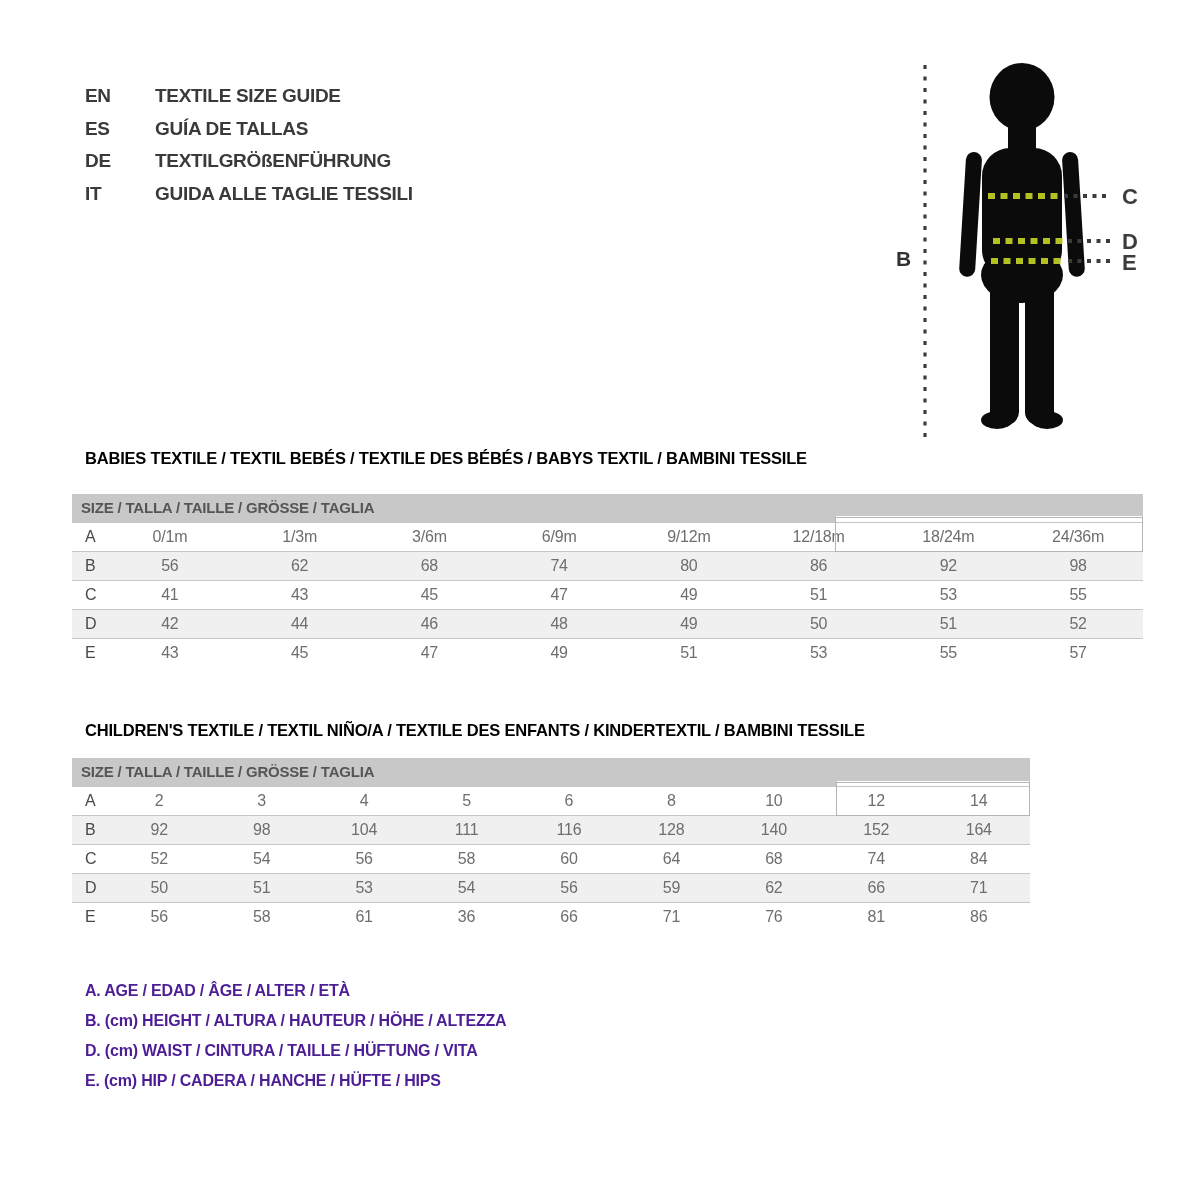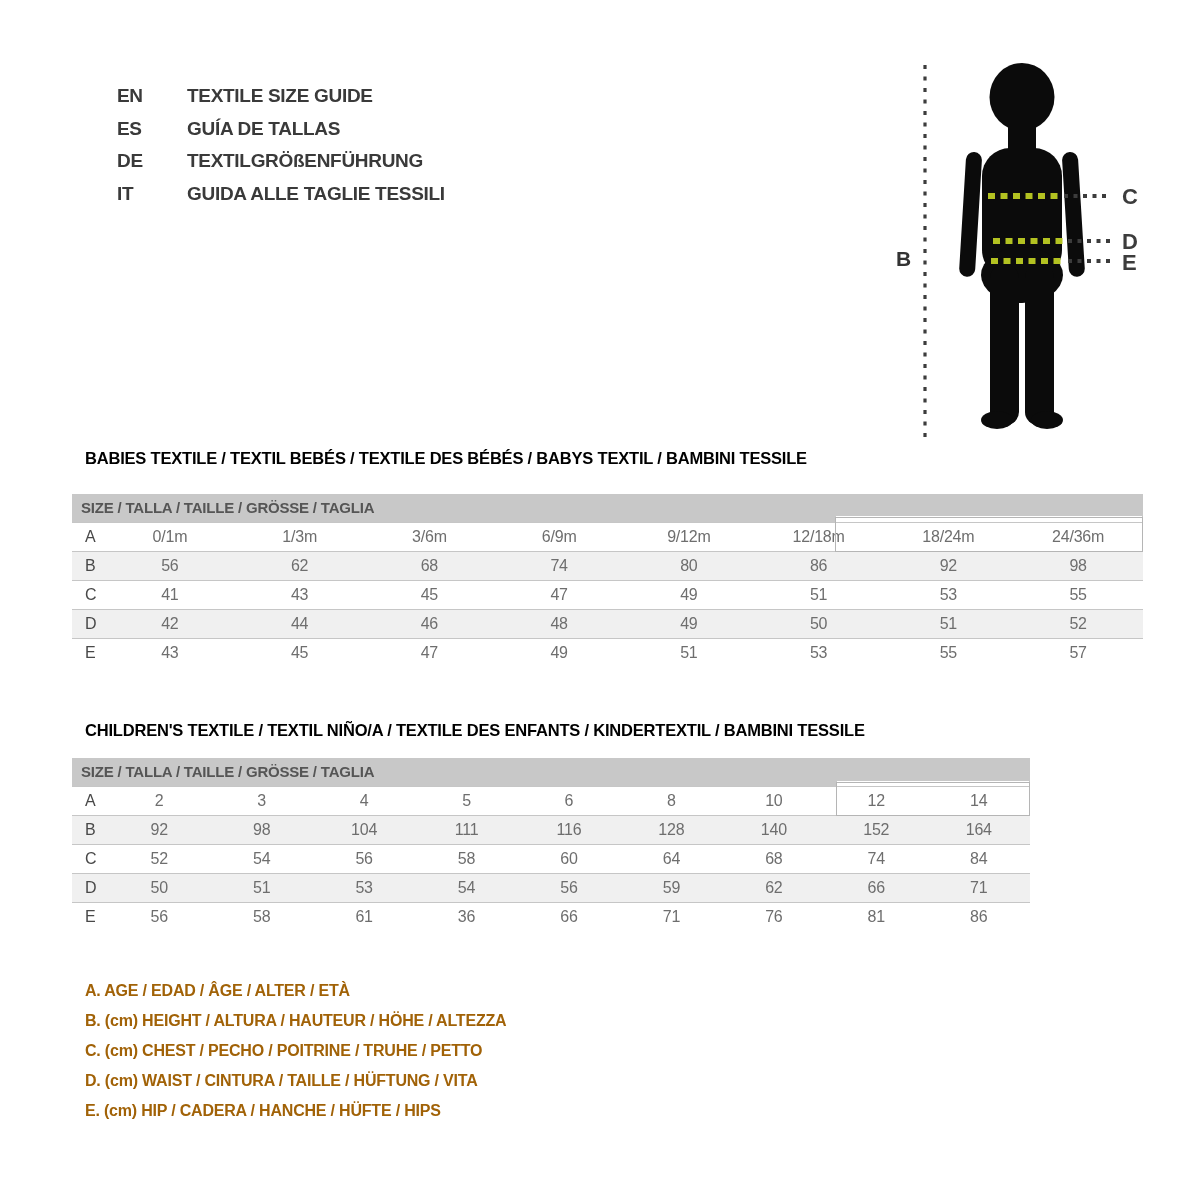--- a/index.html
+++ b/index.html
@@ -5,21 +5,21 @@
   * { margin:0; padding:0; box-sizing:border-box; }
   html,body { background:#ffffff; }
   .page {
     position:relative; width:1200px; height:1200px; background:#ffffff;
     font-family:"Liberation Sans", sans-serif; overflow:hidden;
   }
   .abs { position:absolute; }
 
   
   .lang-block { left:85px; top:80px; }
-  .lang-row { display:flex; align-items:center; height:32.6px;margin-left:32px; }
+  .lang-row { display:flex; align-items:center; height:32.6px; }
   .lang-code { width:70px; font-size:19px; font-weight:bold; color:#3a3a3a; letter-spacing:-0.3px; }
   .lang-label { font-size:19px; font-weight:bold; color:#3a3a3a; letter-spacing:-0.3px; white-space:nowrap; }
 
   
   .figure-svg { left:860px; top:40px; width:340px; height:430px; }
 
   
   .section-title { font-size:16.5px; font-weight:bold; color:#000000; letter-spacing:-0.2px; white-space:nowrap; }
   .babies-title { left:85px; top:449px; }
   .children-title { left:85px; top:721px; }
@@ -42,21 +42,21 @@
   .hl-strip { background:#ffffff; z-index:2; }
   .babies-strip { left:836px; top:516px; width:306px; height:6px; }
   .children-strip { left:837px; top:781px; width:192px; height:5px; }
   .hl-box { border:1px solid #b5b5b5; background:transparent; z-index:3; }
   .babies-box { left:835px; top:517px; width:308px; height:35px; }
   .children-box { left:836px; top:782px; width:194px; height:34px; }
 
   
   .legend-block { left:85px; top:976px; }
   .legend-row { height:30px; display:flex; align-items:center; font-size:16px; font-weight:bold;
-                color:#a16207; letter-spacing:-0.2px; white-space:nowrap; }
+                color:#4c1d95; letter-spacing:-0.2px; white-space:nowrap; }
 </style>
 </head>
 <body>
 
 <div class="page">
 
   <div class="abs lang-block">
       <div class="lang-row">
         <span class="lang-code">EN</span>
         <span class="lang-label">TEXTILE SIZE GUIDE</span>
@@ -255,18 +255,17 @@
           </tr>
         </tbody>
     </table>
   </div>
   <div class="abs hl-strip children-strip"></div>
   <div class="abs hl-box children-box"></div>
 
   <div class="abs legend-block">
       <div class="legend-row">A. AGE / EDAD / ÂGE / ALTER / ETÀ</div>
       <div class="legend-row">B. (cm) HEIGHT / ALTURA / HAUTEUR / HÖHE / ALTEZZA</div>
-      <div class="legend-row">C. (cm) CHEST / PECHO / POITRINE / TRUHE / PETTO</div>
       <div class="legend-row">D. (cm) WAIST / CINTURA / TAILLE / HÜFTUNG / VITA</div>
       <div class="legend-row">E. (cm) HIP / CADERA / HANCHE / HÜFTE / HIPS</div>
     </div>
 
 </div>
 
 </body></html>

